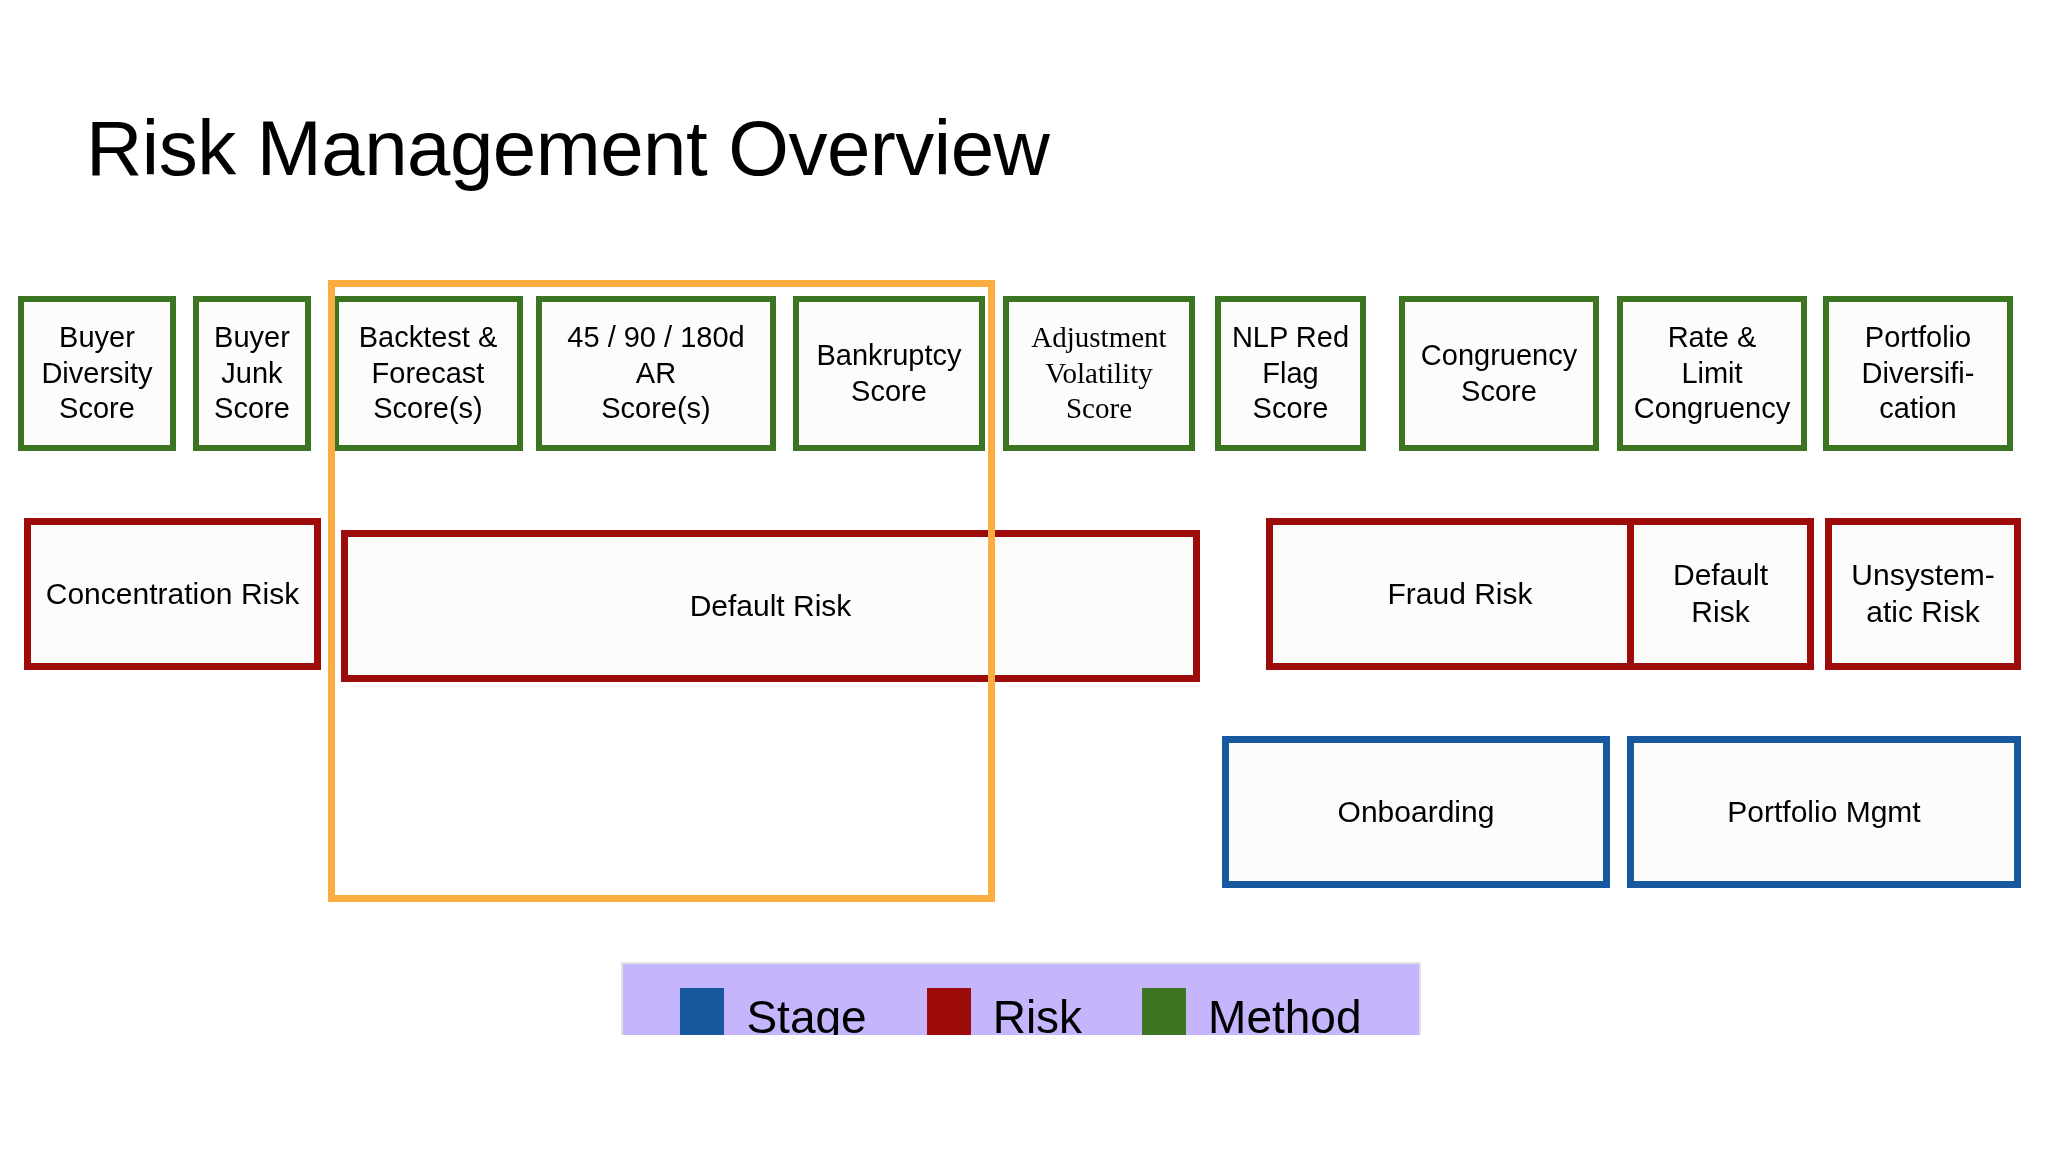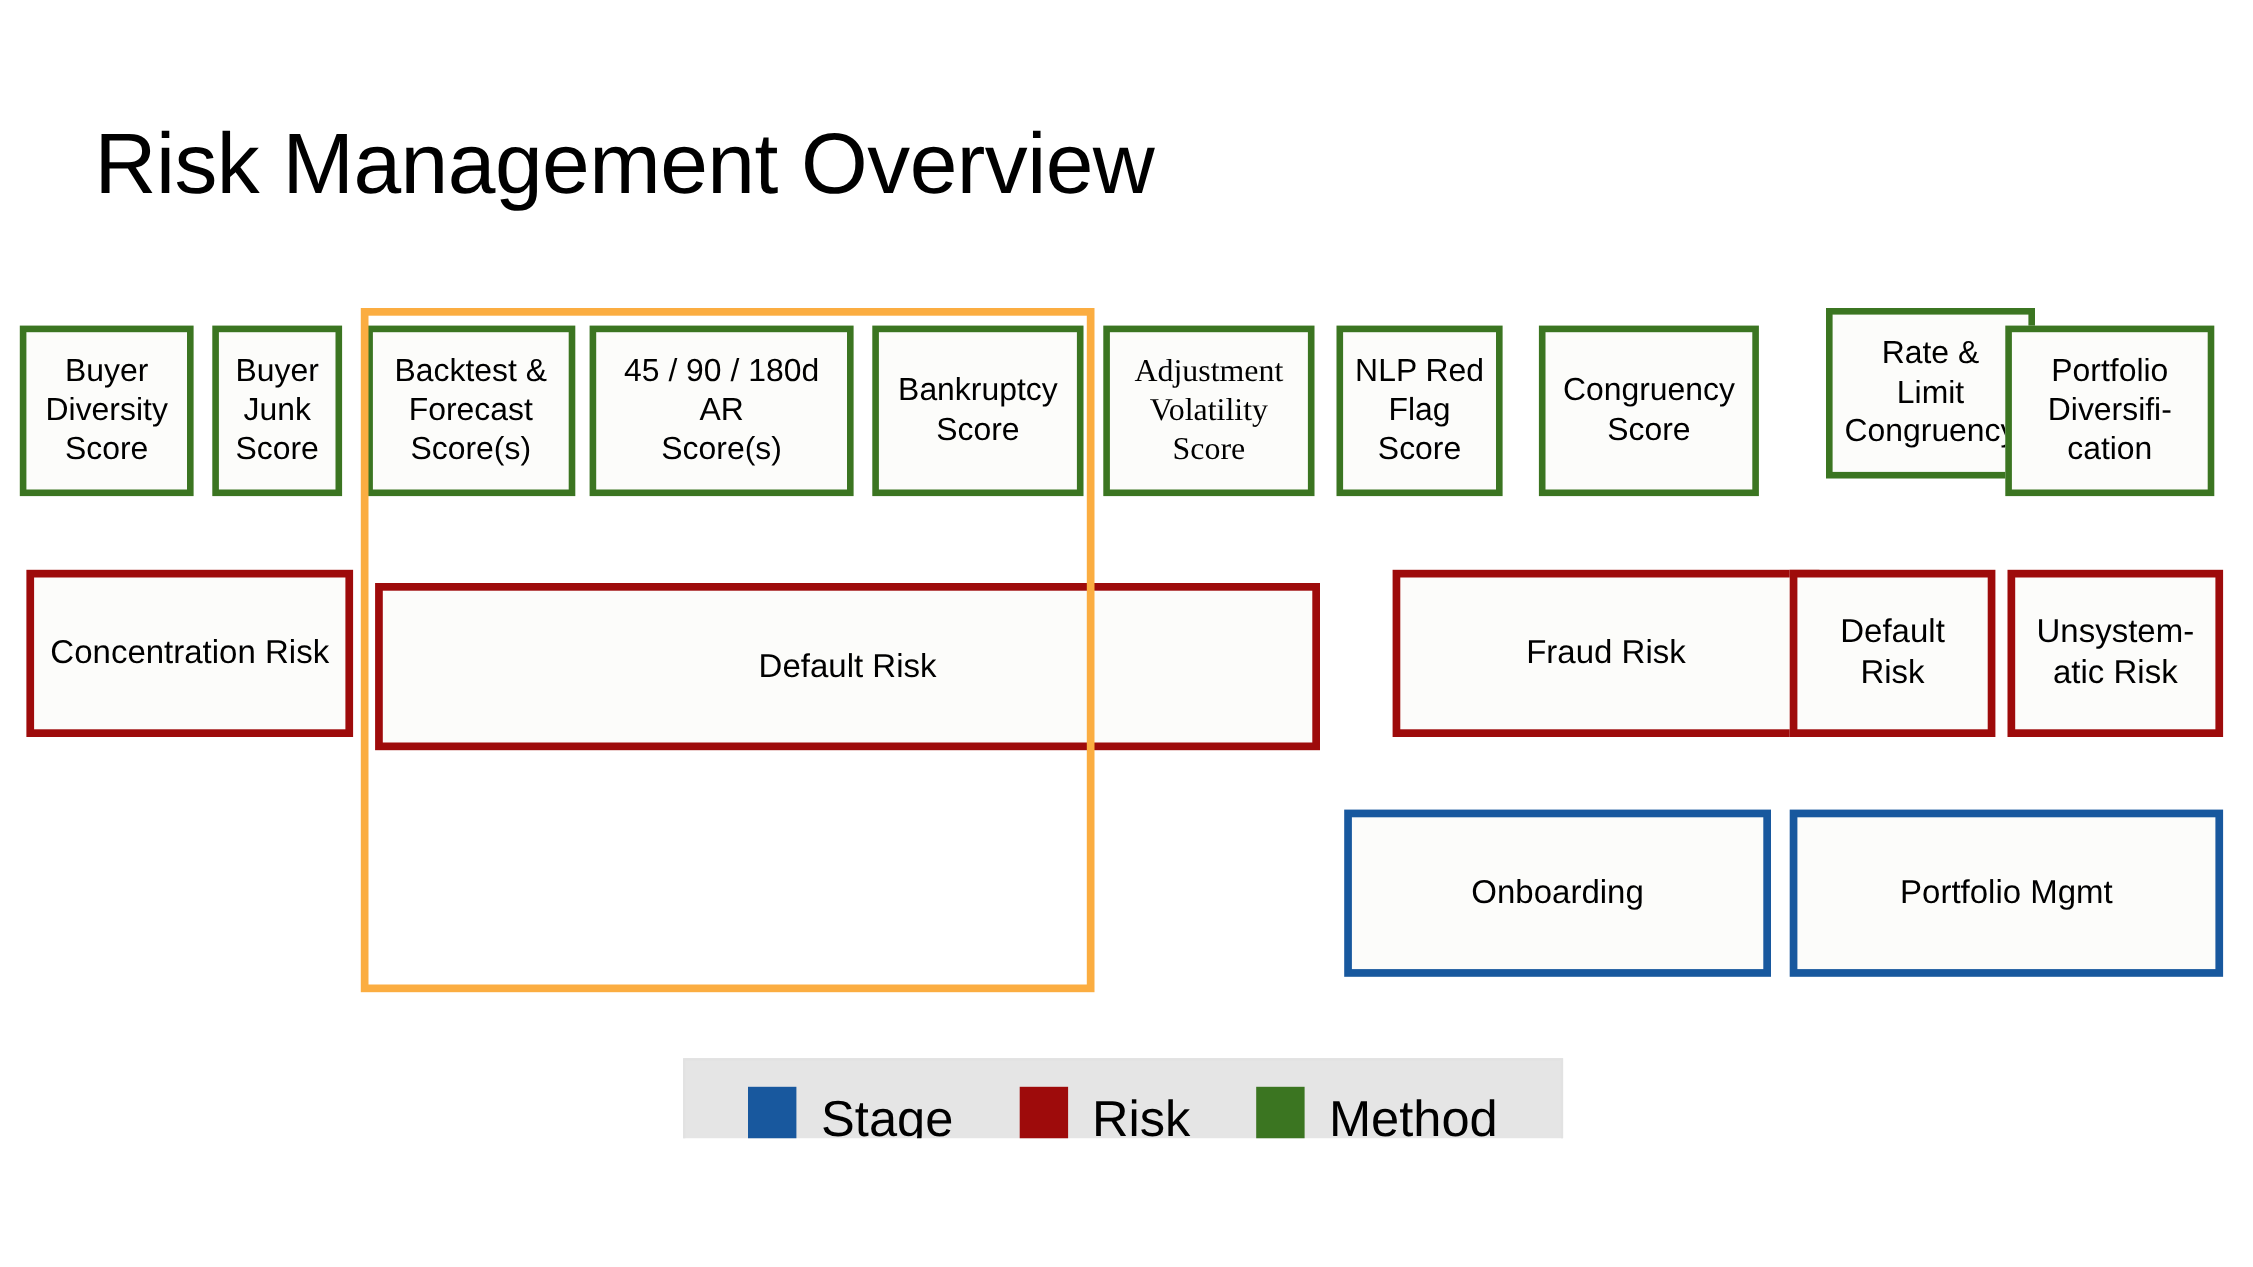--- a/index.html
+++ b/index.html
@@ -73,21 +73,21 @@
     border: 7px solid #fbad41;
     background: transparent;
     pointer-events: none;
   }
 
   
   #legend {
     position: absolute;
     box-sizing: border-box;
     border: 2px solid #e2e2e2;
-    background: #e5e5e5;
+    background: #c4b5fd;
     display: flex;
     align-items: center;
     justify-content: center;
     gap: 60px;
   }
   .legend-item {
     display: flex;
     align-items: center;
     gap: 22px;
   }
@@ -165,21 +165,21 @@
     </span>
   </div>
 
   <div class="node method" style="left:1399px; top:296px; width:200px; height:155px;">
     <span class="label">
       <span>Congruency</span><br>
       <span>Score</span>
     </span>
   </div>
 
-  <div class="node method" style="left:1617px; top:280px; width:190px; height:155px;margin-left:43px;">
+  <div class="node method" style="left:1617px; top:296px; width:190px; height:155px;">
     <span class="label">
       <span>Rate &amp;</span><br>
       <span>Limit</span><br>
       <span>Congruency</span>
     </span>
   </div>
 
   <div class="node method" style="left:1823px; top:296px; width:190px; height:155px;">
     <span class="label">
       <span>Portfolio</span><br>

